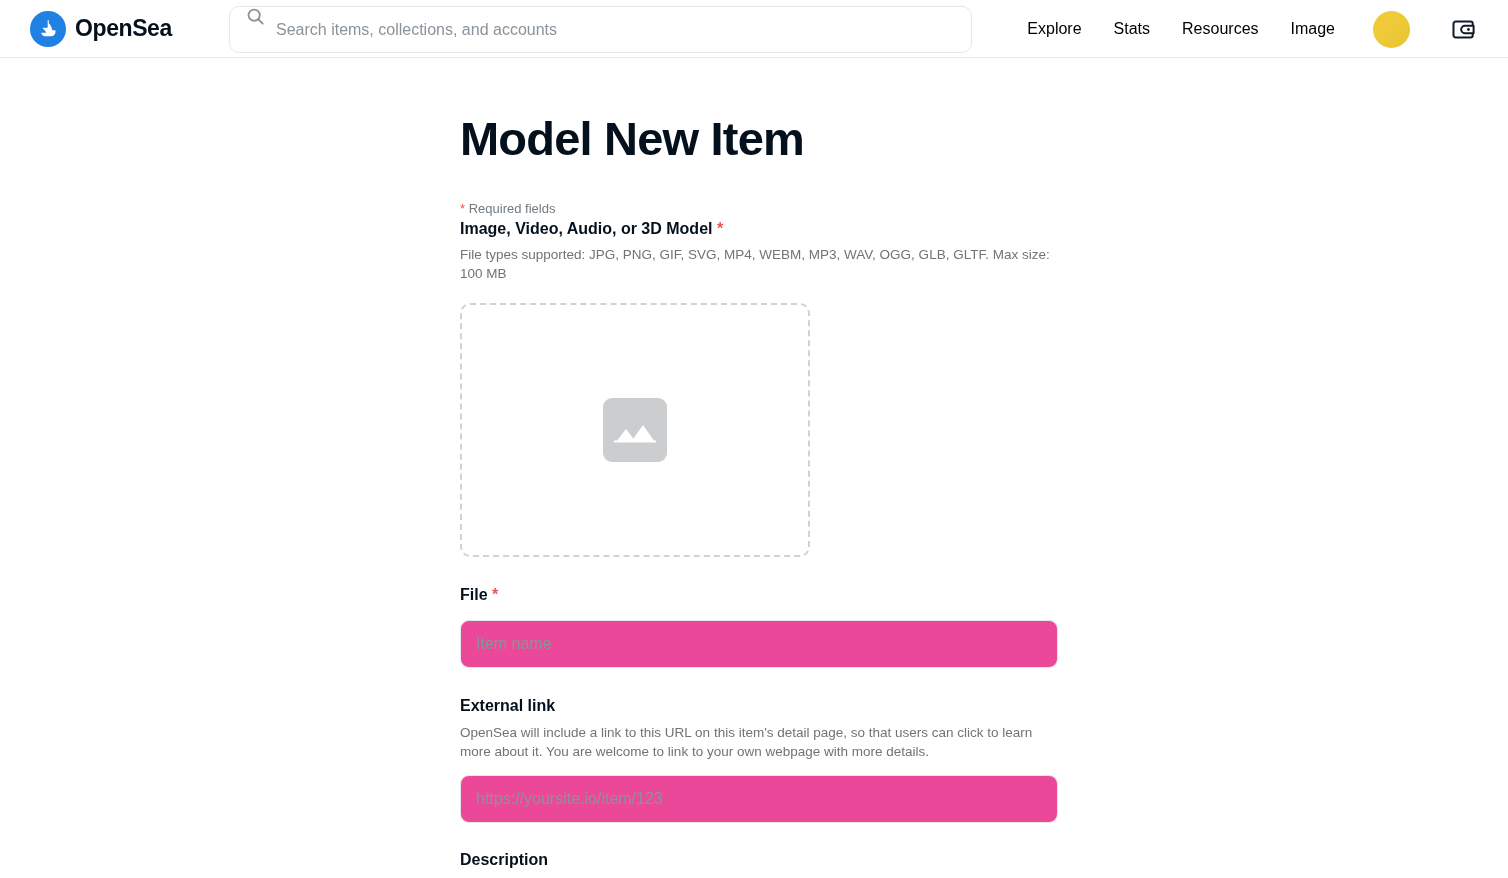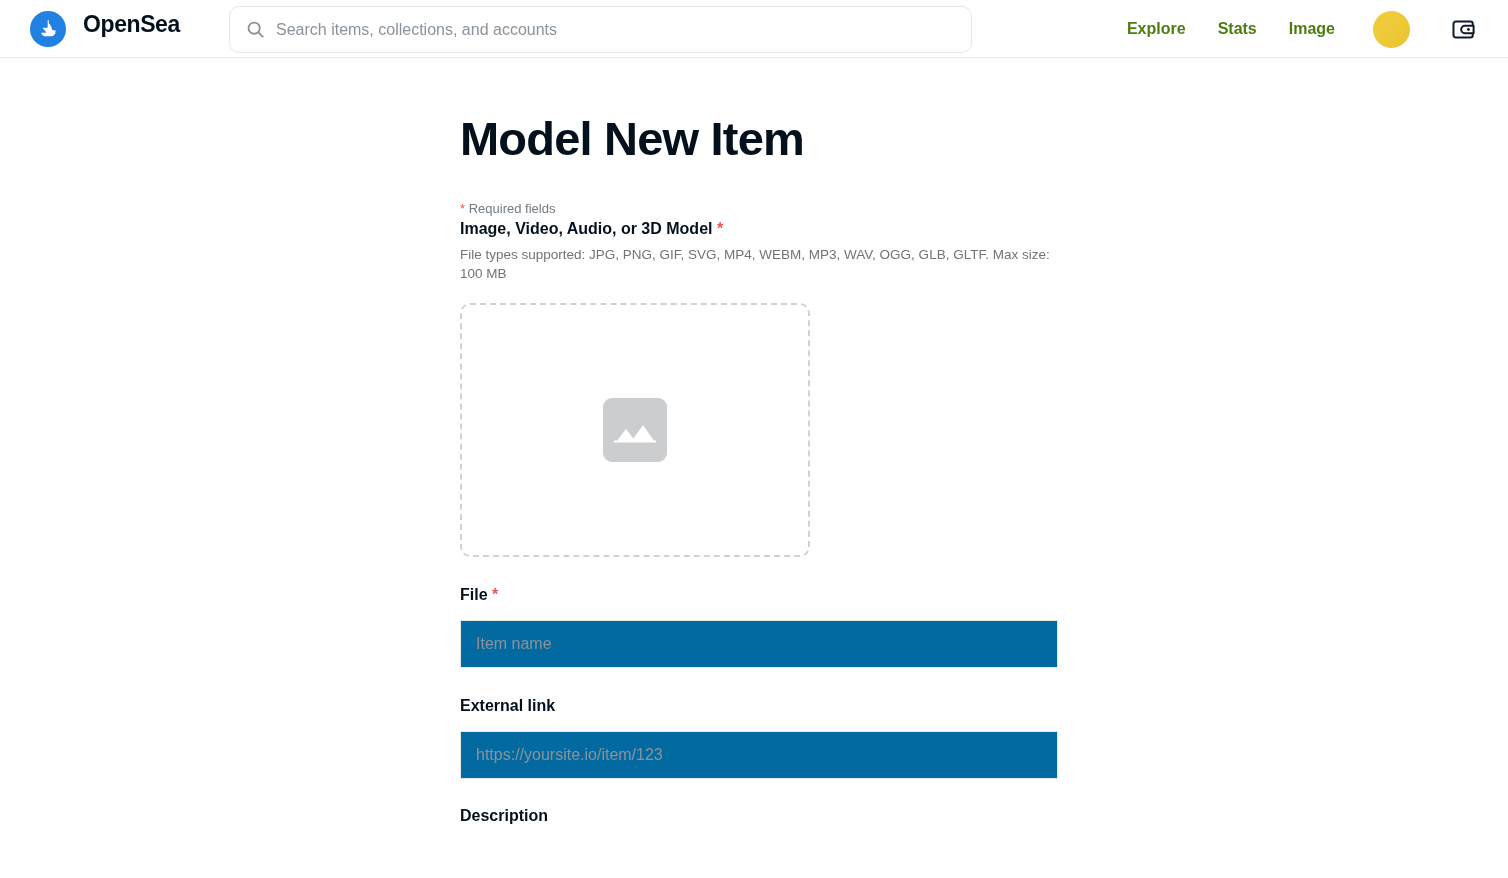--- a/index.html
+++ b/index.html
@@ -19,22 +19,22 @@
     position: relative;
     height: 58px;
     width: 1508px;
     background: #ffffff;
     border-bottom: 1px solid #e9eaeb;
     display: flex;
     align-items: center;
   }
   .brand {
     display: flex;
-    align-items: flex-start;
-    gap: 17px;
+    align-items: center;
+    gap: 9px;
     margin-left: 30px;
     text-decoration: none;
     cursor: pointer;
   }
   .brand-mark {
     width: 36px;
     height: 36px;
     border-radius: 50%;
     background: #2081e2;
     display: flex;
@@ -53,21 +53,20 @@
   .search-wrap {
     position: absolute;
     left: 229px;
     top: 6px;
     width: 743px;
     height: 47px;
     border: 1px solid #e5e8eb;
     border-radius: 10px;
     background: #ffffff;
     display: flex;
-    align-items: center;
     padding: 0 16px;
     gap: 11px;
     cursor: text;
   }
   .search-wrap svg { flex: 0 0 auto; display: block; }
   .search-input {
     border: 0;
     outline: 0;
     background: transparent;
     font-family: "Liberation Sans", sans-serif;
@@ -83,22 +82,22 @@
     position: absolute;
     right: 22px;
     top: 0;
     height: 58px;
     display: flex;
     align-items: center;
     gap: 0;
   }
   .nav-link {
     font-size: 16px;
-    font-weight: 700;
-    color: #4d7c0f;
+    font-weight: 400;
+    color: #000000;
     text-decoration: none;
     padding: 0 16px;
     line-height: 58px;
     white-space: nowrap;
     cursor: pointer;
   }
   .avatar {
     width: 37px;
     height: 37px;
     border-radius: 50%;
@@ -182,22 +181,22 @@
     justify-content: center;
     overflow: hidden;
   }
 
   .text-input {
     display: block;
     margin-top: 14px;
     width: 598px;
     height: 48px;
     border: 1px solid #e5e8eb;
-    border-radius: 0;
-    background: #0369a1;
+    border-radius: 9px;
+    background: #ec4899;
     padding: 0 15px;
     font-family: "Liberation Sans", sans-serif;
     font-size: 16px;
     color: #04111d;
     outline: none;
   }
   .text-input::placeholder { color: #8a939b; opacity: 1; }
 
   .section-name { margin-top: 28px; }
   .section-external { margin-top: 28px; }
@@ -221,20 +220,21 @@
     <svg width="19" height="19" viewBox="0 0 20 20" aria-hidden="true">
       <circle cx="8.6" cy="8.6" r="5.9" fill="none" stroke="#8a939b" stroke-width="1.9"></circle>
       <line x1="12.9" y1="12.9" x2="17.6" y2="17.6" stroke="#8a939b" stroke-width="1.9" stroke-linecap="round"></line>
     </svg>
     <input class="search-input" type="text" placeholder="Search items, collections, and accounts" style="">
   </div>
 
   <nav class="nav">
     <a class="nav-link" href="#">Explore</a>
     <a class="nav-link" href="#">Stats</a>
+    <a class="nav-link" href="#">Resources</a>
     <a class="nav-link" href="#">Image</a>
     <div class="avatar"></div>
     <button class="wallet-btn">
       <svg width="25" height="25" viewBox="0 0 26 26" aria-hidden="true">
         <rect x="2.6" y="4.6" width="20" height="16.8" rx="2.4" fill="none" stroke="#0f1a2b" stroke-width="2.1"></rect>
         <path d="M14.4 9.2h9.1v7.6h-9.1a3.8 3.8 0 0 1 0-7.6z" fill="#ffffff" stroke="#0f1a2b" stroke-width="2.1" stroke-linejoin="round"></path>
         <circle cx="18.1" cy="13" r="1.45" fill="#0f1a2b"></circle>
       </svg>
     </button>
   </nav>
@@ -269,20 +269,21 @@
   <section class="section section-name">
     <div class="field-label">
       <span>File</span>
       <span class="req-star">*</span>
     </div>
     <input class="text-input" type="text" placeholder="Item name" style="">
   </section>
 
   <section class="section section-external">
     <div class="field-label">External link</div>
+    <div class="field-help field-help-wide">OpenSea will include a link to this URL on this item's detail page, so that users can click to learn more about it. You are welcome to link to your own webpage with more details.</div>
     <input class="text-input" type="text" placeholder="https://yoursite.io/item/123" style="">
   </section>
 
   <section class="section section-description">
     <div class="field-label">Description</div>
 
   </section>
 
 </main>
 

